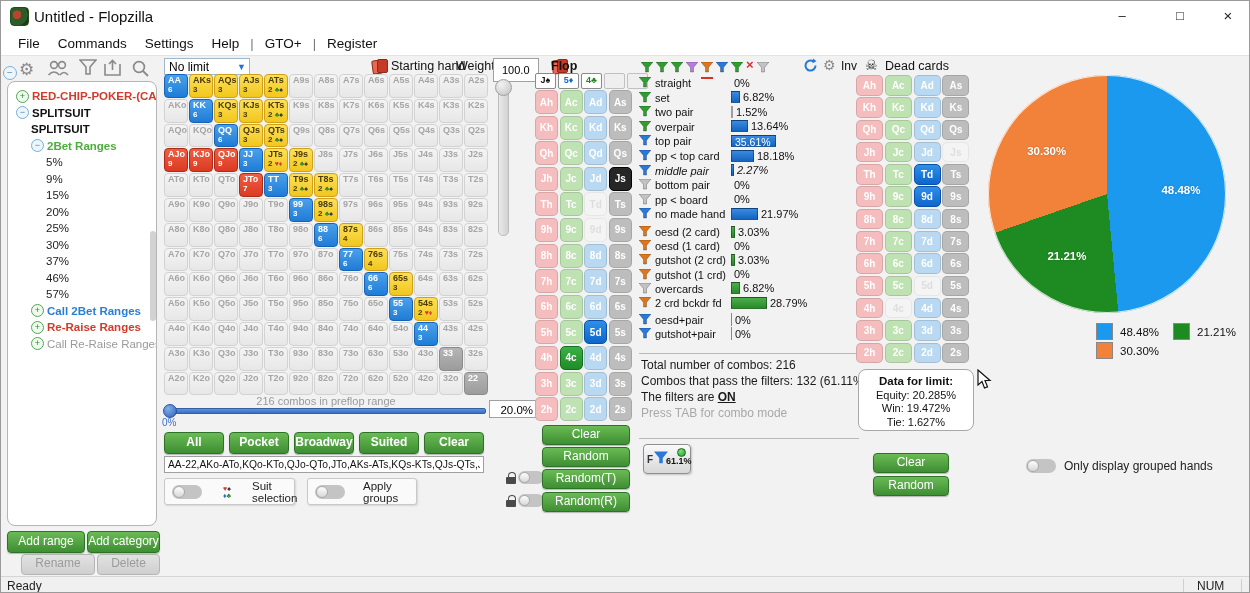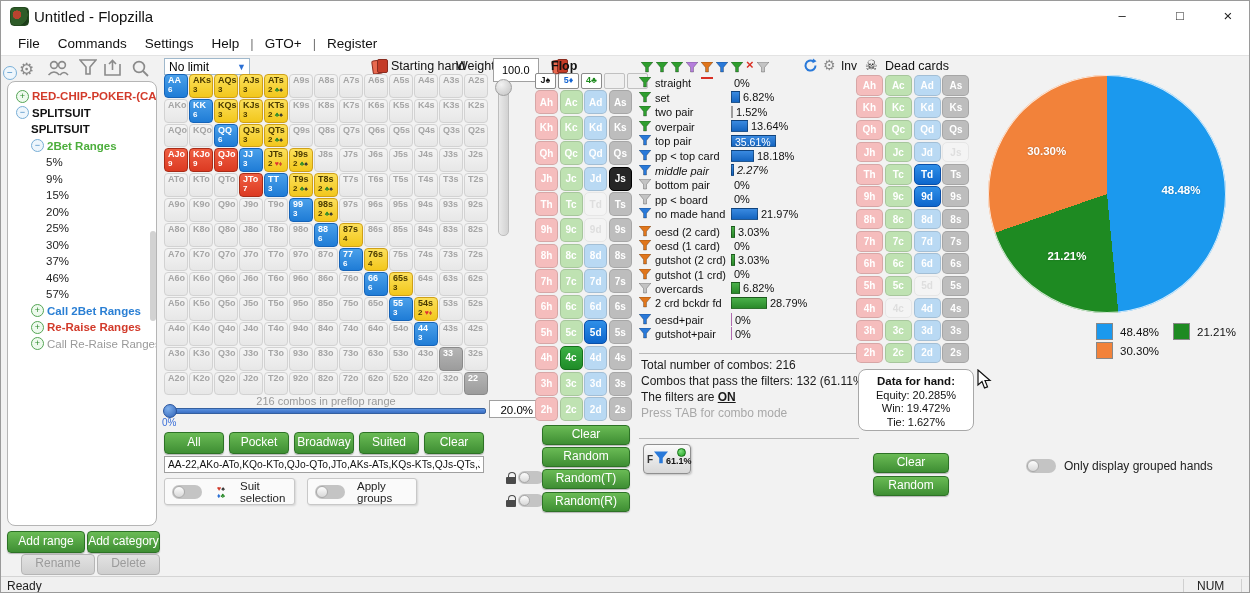--- a/index.html
+++ b/index.html
@@ -42,24 +42,24 @@
   .mc-y{background:linear-gradient(#fce05a,#f2c71c);border:1px solid #cfa018;color:#4a3a00;}
   .mc-r{background:linear-gradient(#ef5f42,#dc3a22);border:1px solid #a82c18;color:#fff;}
   .mc-d{background:linear-gradient(#b5b5b5,#9c9c9c);border:1px solid #8a8a8a;color:#fff;}
   .msub{font-size:8px;font-weight:bold;line-height:9px;}
   .msuit{font-size:7px;letter-spacing:0;}
   #combos-note{position:absolute;left:163px;top:394px;width:324px;text-align:center;font-size:11px;color:#9a9a9a;}
   #h-slider-track{position:absolute;left:165px;top:407px;width:318px;height:4px;background:linear-gradient(#5a92e0,#3b6fc4);border-radius:2px;border:1px solid #35609f;}
   #h-slider-knob{position:absolute;left:162px;top:403px;width:12px;height:12px;border-radius:50%;background:radial-gradient(circle at 35% 30%,#7fb0ec,#2f62b8);border:1px solid #28539c;}
   #h-slider-min{position:absolute;left:161px;top:416px;font-size:10px;color:#3a6fd8;}
   #pct-box{position:absolute;left:488px;top:399px;width:48px;height:18px;background:#fff;border:1px solid #a0a0a0;font-size:11.5px;text-align:right;line-height:18px;padding-right:3px;box-sizing:border-box;}
-  #quick-buttons{position:absolute;left:163px;top:431px;width:320px;display:flex;gap:5px;}
+  #quick-buttons{position:absolute;left:163px;top:431px;width:320px;display:flex;gap:5px;font-weight:bold;}
   .qbtn{flex:1;height:20px;line-height:19px;}
   #range-input{position:absolute;left:163px;top:455px;width:320px;height:17px;border:1px solid #a0a0a0;background:#fff;font-size:10.3px;padding:0 3px;box-sizing:border-box;font-family:"Liberation Sans",sans-serif;color:#111;}
-  .toggle-box{position:absolute;height:27px;background:#fafafa;border:1px solid #c8c8c8;border-radius:3px;display:flex;align-items:center;padding:0 7px;box-sizing:border-box;gap:12px;box-shadow:1px 1px 2px rgba(0,0,0,.12);}
+  .toggle-box{position:absolute;height:27px;background:#fafafa;border:1px solid #c8c8c8;border-radius:3px;display:flex;align-items:center;padding:0 7px;box-sizing:border-box;gap:18px;box-shadow:1px 1px 2px rgba(0,0,0,.12);}
   .toggle{width:30px;height:14px;border-radius:8px;background:#c4c4c4;position:relative;flex:0 0 30px;}
   .toggle i{position:absolute;left:1px;top:1px;width:12px;height:12px;border-radius:50%;background:linear-gradient(#fdfdfd,#d8d8d8);border:1px solid #aaa;box-sizing:border-box;}
   .tb-label{font-size:11.5px;color:#222;}
   .suit4{font-size:7px;line-height:7px;width:14px;text-align:center;flex:0 0 14px;}
   
   .lockrow{position:absolute;display:flex;align-items:center;gap:2px;}
   .lock{width:10px;height:12px;position:relative;}
   .lock b{position:absolute;left:0;bottom:0;width:10px;height:7px;background:#4a4a4a;border-radius:1px;}
   .lock u{position:absolute;left:2px;top:0;width:6px;height:6px;border:1.6px solid #4a4a4a;border-bottom:none;border-radius:4px 4px 0 0;}
   .minitoggle{width:26px;height:13px;border-radius:7px;background:#c4c4c4;position:relative;}
@@ -1004,21 +1004,21 @@
       <div class="ccard su-h">3h</div>
       <div class="ccard su-c">3c</div>
       <div class="ccard su-d">3d</div>
       <div class="ccard su-s">3s</div>
       <div class="ccard su-h">2h</div>
       <div class="ccard su-c">2c</div>
       <div class="ccard su-d">2d</div>
       <div class="ccard su-s">2s</div>
     </div>
   <div id="hand-data-box">
-    <div class="t">Data for hand:</div>
+    <div class="t">Data for limit:</div>
     <div>Equity: 20.285%</div>
     <div>Win: 19.472%</div>
     <div>Tie: 1.627%</div>
   </div>
   <div id="dead-buttons"></div>
 
   <div id="pie" style="background: conic-gradient(rgb(27, 153, 238) 0deg, rgb(27, 153, 238) 174.545deg, rgb(30, 138, 34) 174.545deg, rgb(30, 138, 34) 250.909deg, rgb(242, 130, 58) 250.909deg, rgb(242, 130, 58) 360deg); box-shadow: rgba(255, 255, 255, 0.8) 0px 0px 0px 1px inset;">
       <span class="pie-label" style="left: 192.916px; top: 115.479px;">48.48%</span>
       <span class="pie-label" style="left: 78.9926px; top: 181.253px;">21.21%</span>
       <span class="pie-label" style="left: 58.7214px; top: 76.0758px;">30.30%</span>

